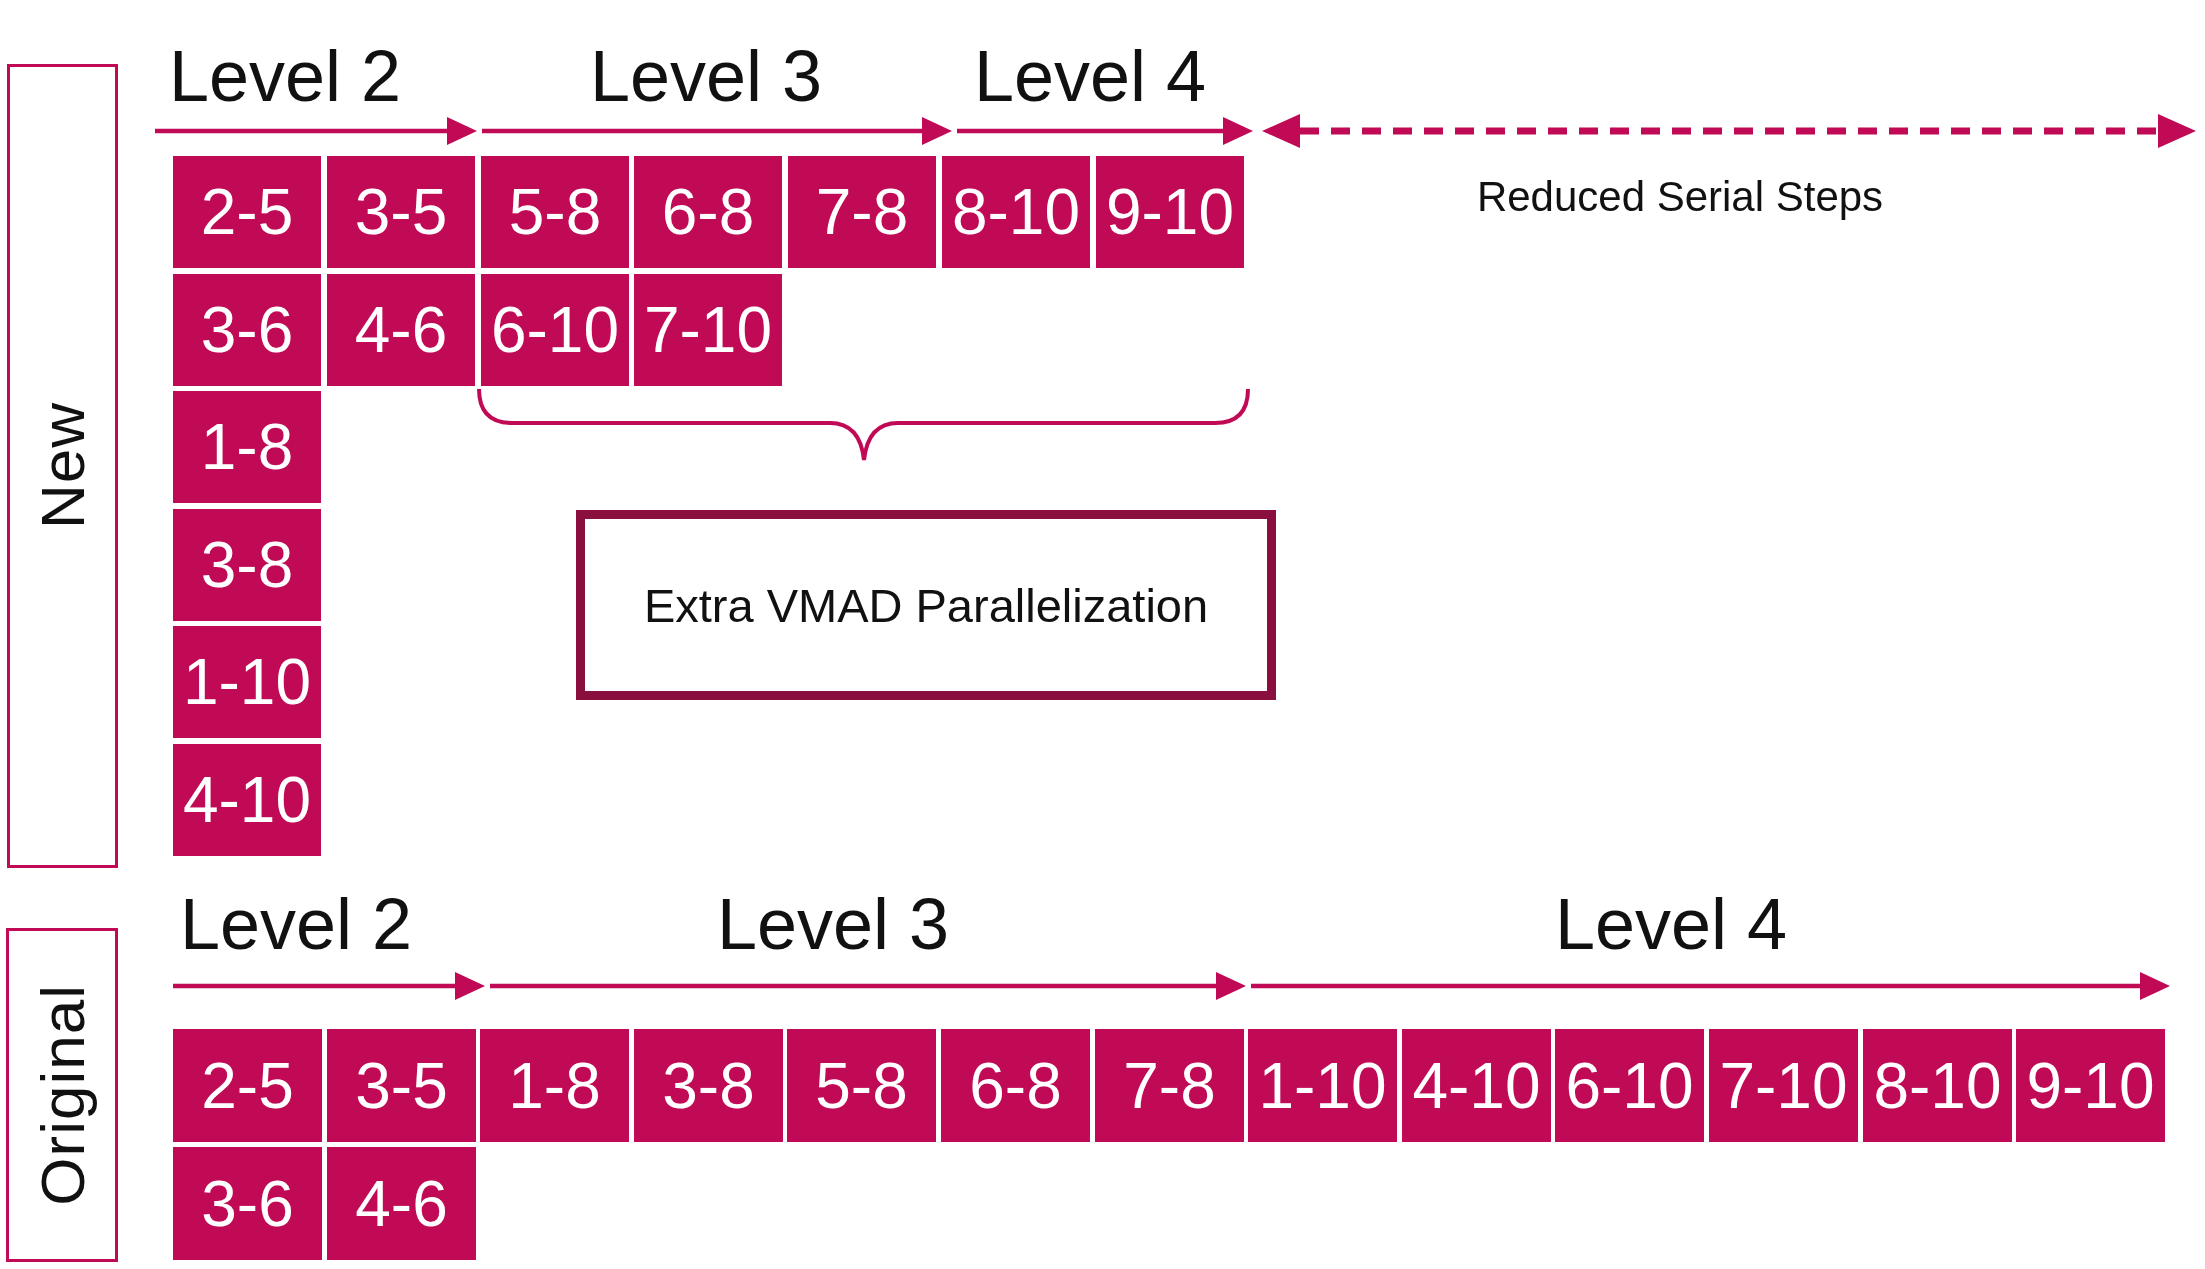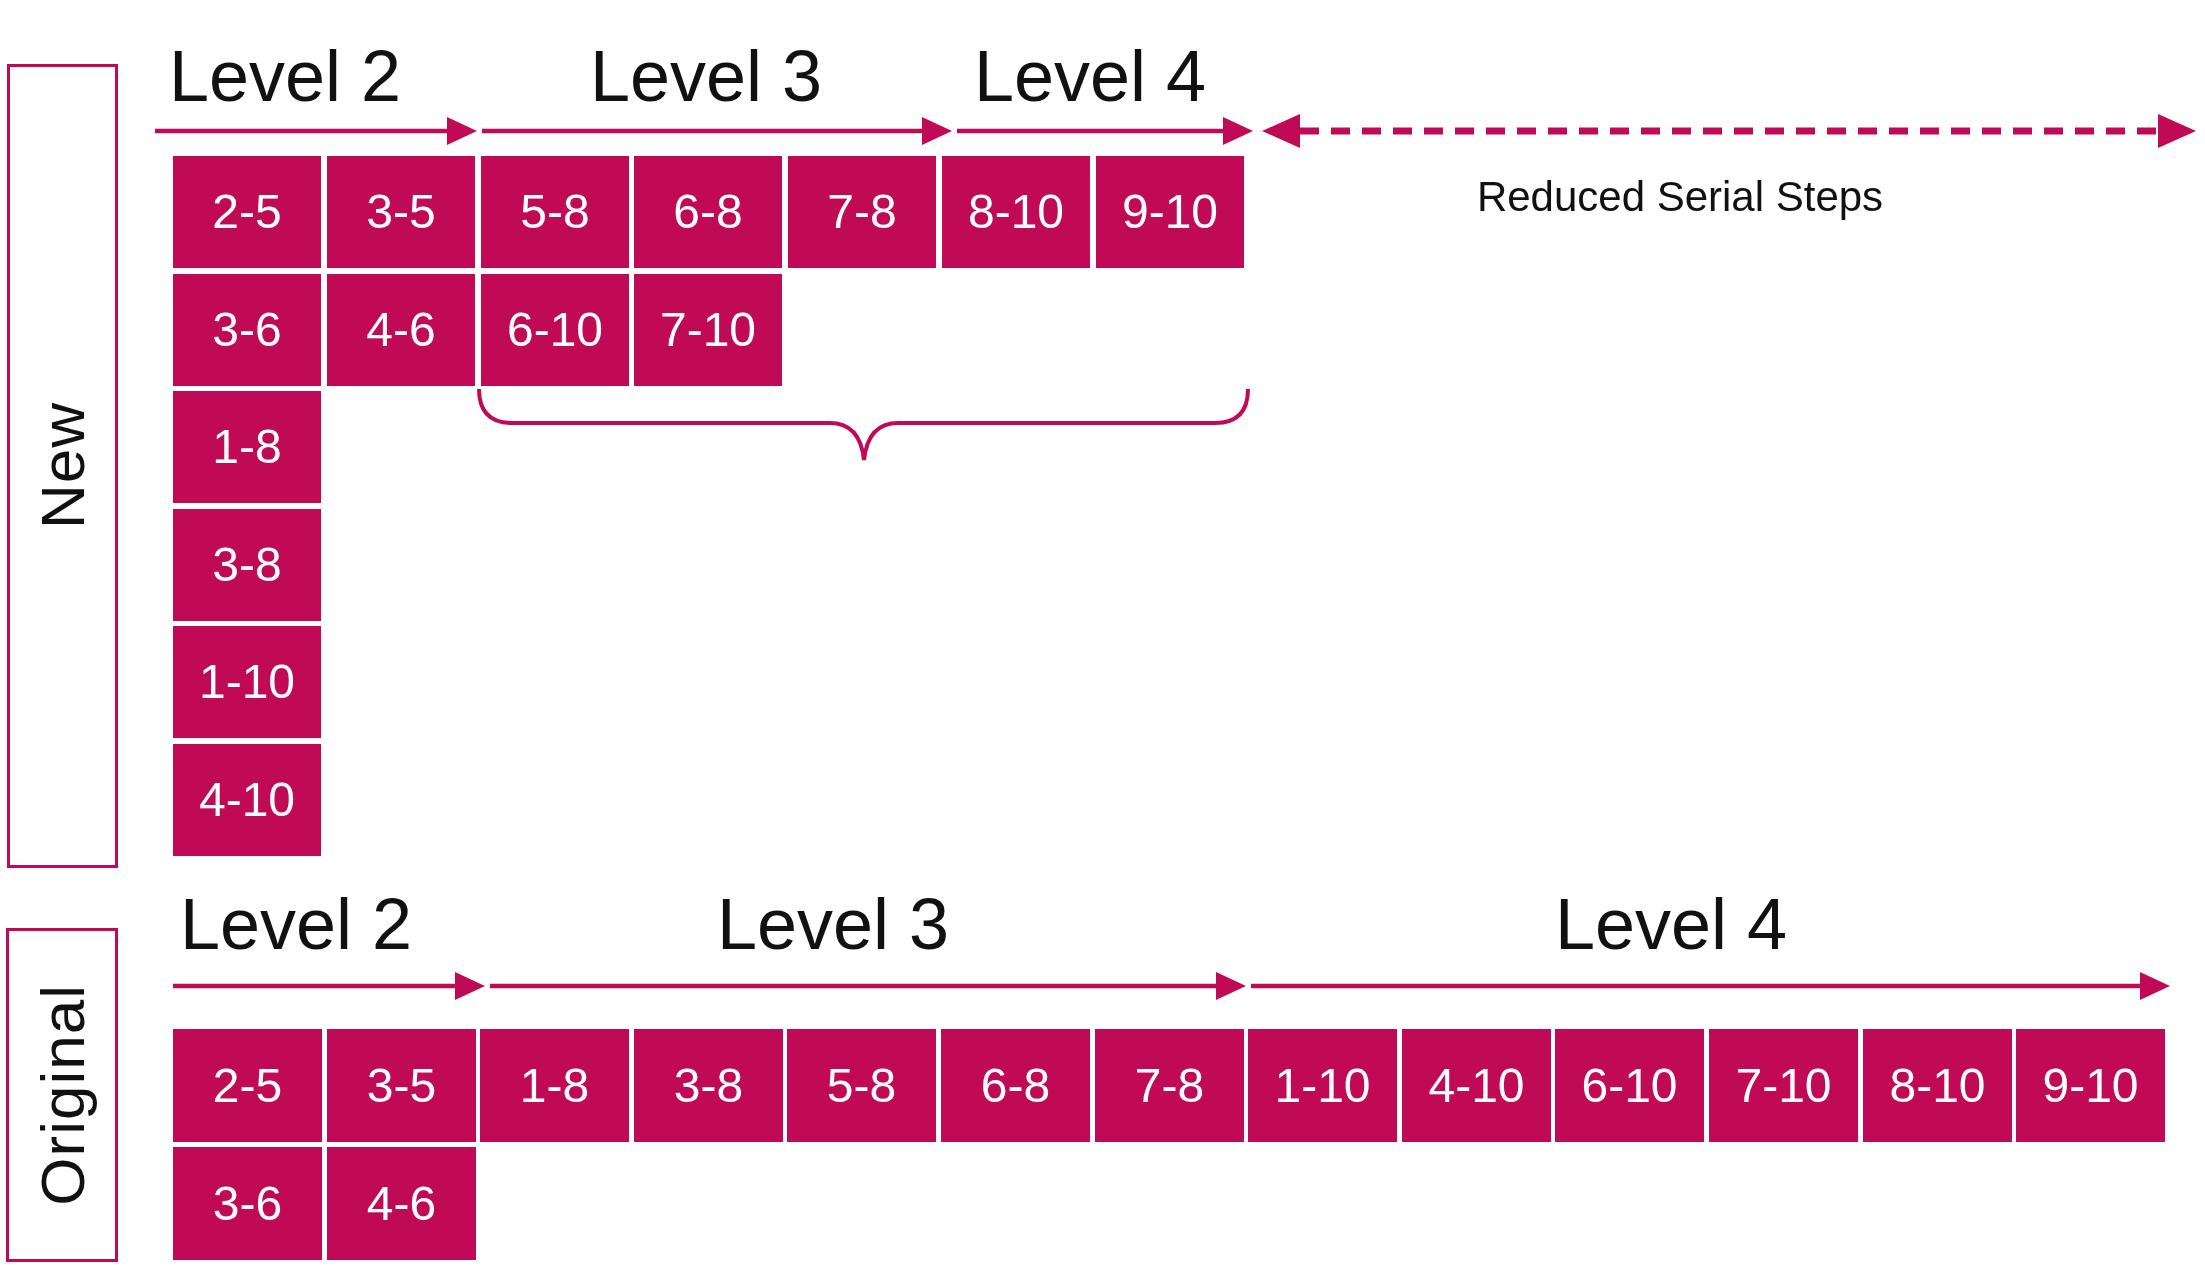--- a/index.html
+++ b/index.html
@@ -44,21 +44,21 @@
     font-size:42px;
     color:var(--ink);
     text-align:center;
     line-height:1;
     white-space:nowrap;
   }
   .task-box{
     position:absolute;
     background:var(--magenta);
     color:#ffffff;
-    font-size:48px;
+    font-size:64px;
     display:flex;align-items:center;justify-content:center;
     line-height:1;
   }
   .vmad-box{
     position:absolute;
     left:576px;top:510px;width:700px;height:190px;
     border:9px solid var(--maroon);
     background:#ffffff;
     box-sizing:border-box;
     display:flex;align-items:center;justify-content:center;
@@ -135,20 +135,23 @@
 
   <div class="hdr" id="hdr-top-l2">Level 2</div>
   <div class="hdr" id="hdr-top-l3">Level 3</div>
   <div class="hdr" id="hdr-top-l4">Level 4</div>
 
   <div class="hdr" id="hdr-bot-l2">Level 2</div>
   <div class="hdr" id="hdr-bot-l3">Level 3</div>
   <div class="hdr" id="hdr-bot-l4">Level 4</div>
 
   <div class="note" id="reduced-note">Reduced Serial Steps</div>
+  <div class="vmad-box">
+    <span class="vmad-label">Extra VMAD Parallelization</span>
+  </div>
 
   <div id="boxes-new">
       <div class="task-box" style="left: 173px; top: 156px; width: 148px; height: 112px;">2-5</div>
       <div class="task-box" style="left: 327px; top: 156px; width: 148px; height: 112px;">3-5</div>
       <div class="task-box" style="left: 481px; top: 156px; width: 148px; height: 112px;">5-8</div>
       <div class="task-box" style="left: 634px; top: 156px; width: 148px; height: 112px;">6-8</div>
       <div class="task-box" style="left: 788px; top: 156px; width: 148px; height: 112px;">7-8</div>
       <div class="task-box" style="left: 942px; top: 156px; width: 148px; height: 112px;">8-10</div>
       <div class="task-box" style="left: 1096px; top: 156px; width: 148px; height: 112px;">9-10</div>
       <div class="task-box" style="left: 173px; top: 274px; width: 148px; height: 112px;">3-6</div>

